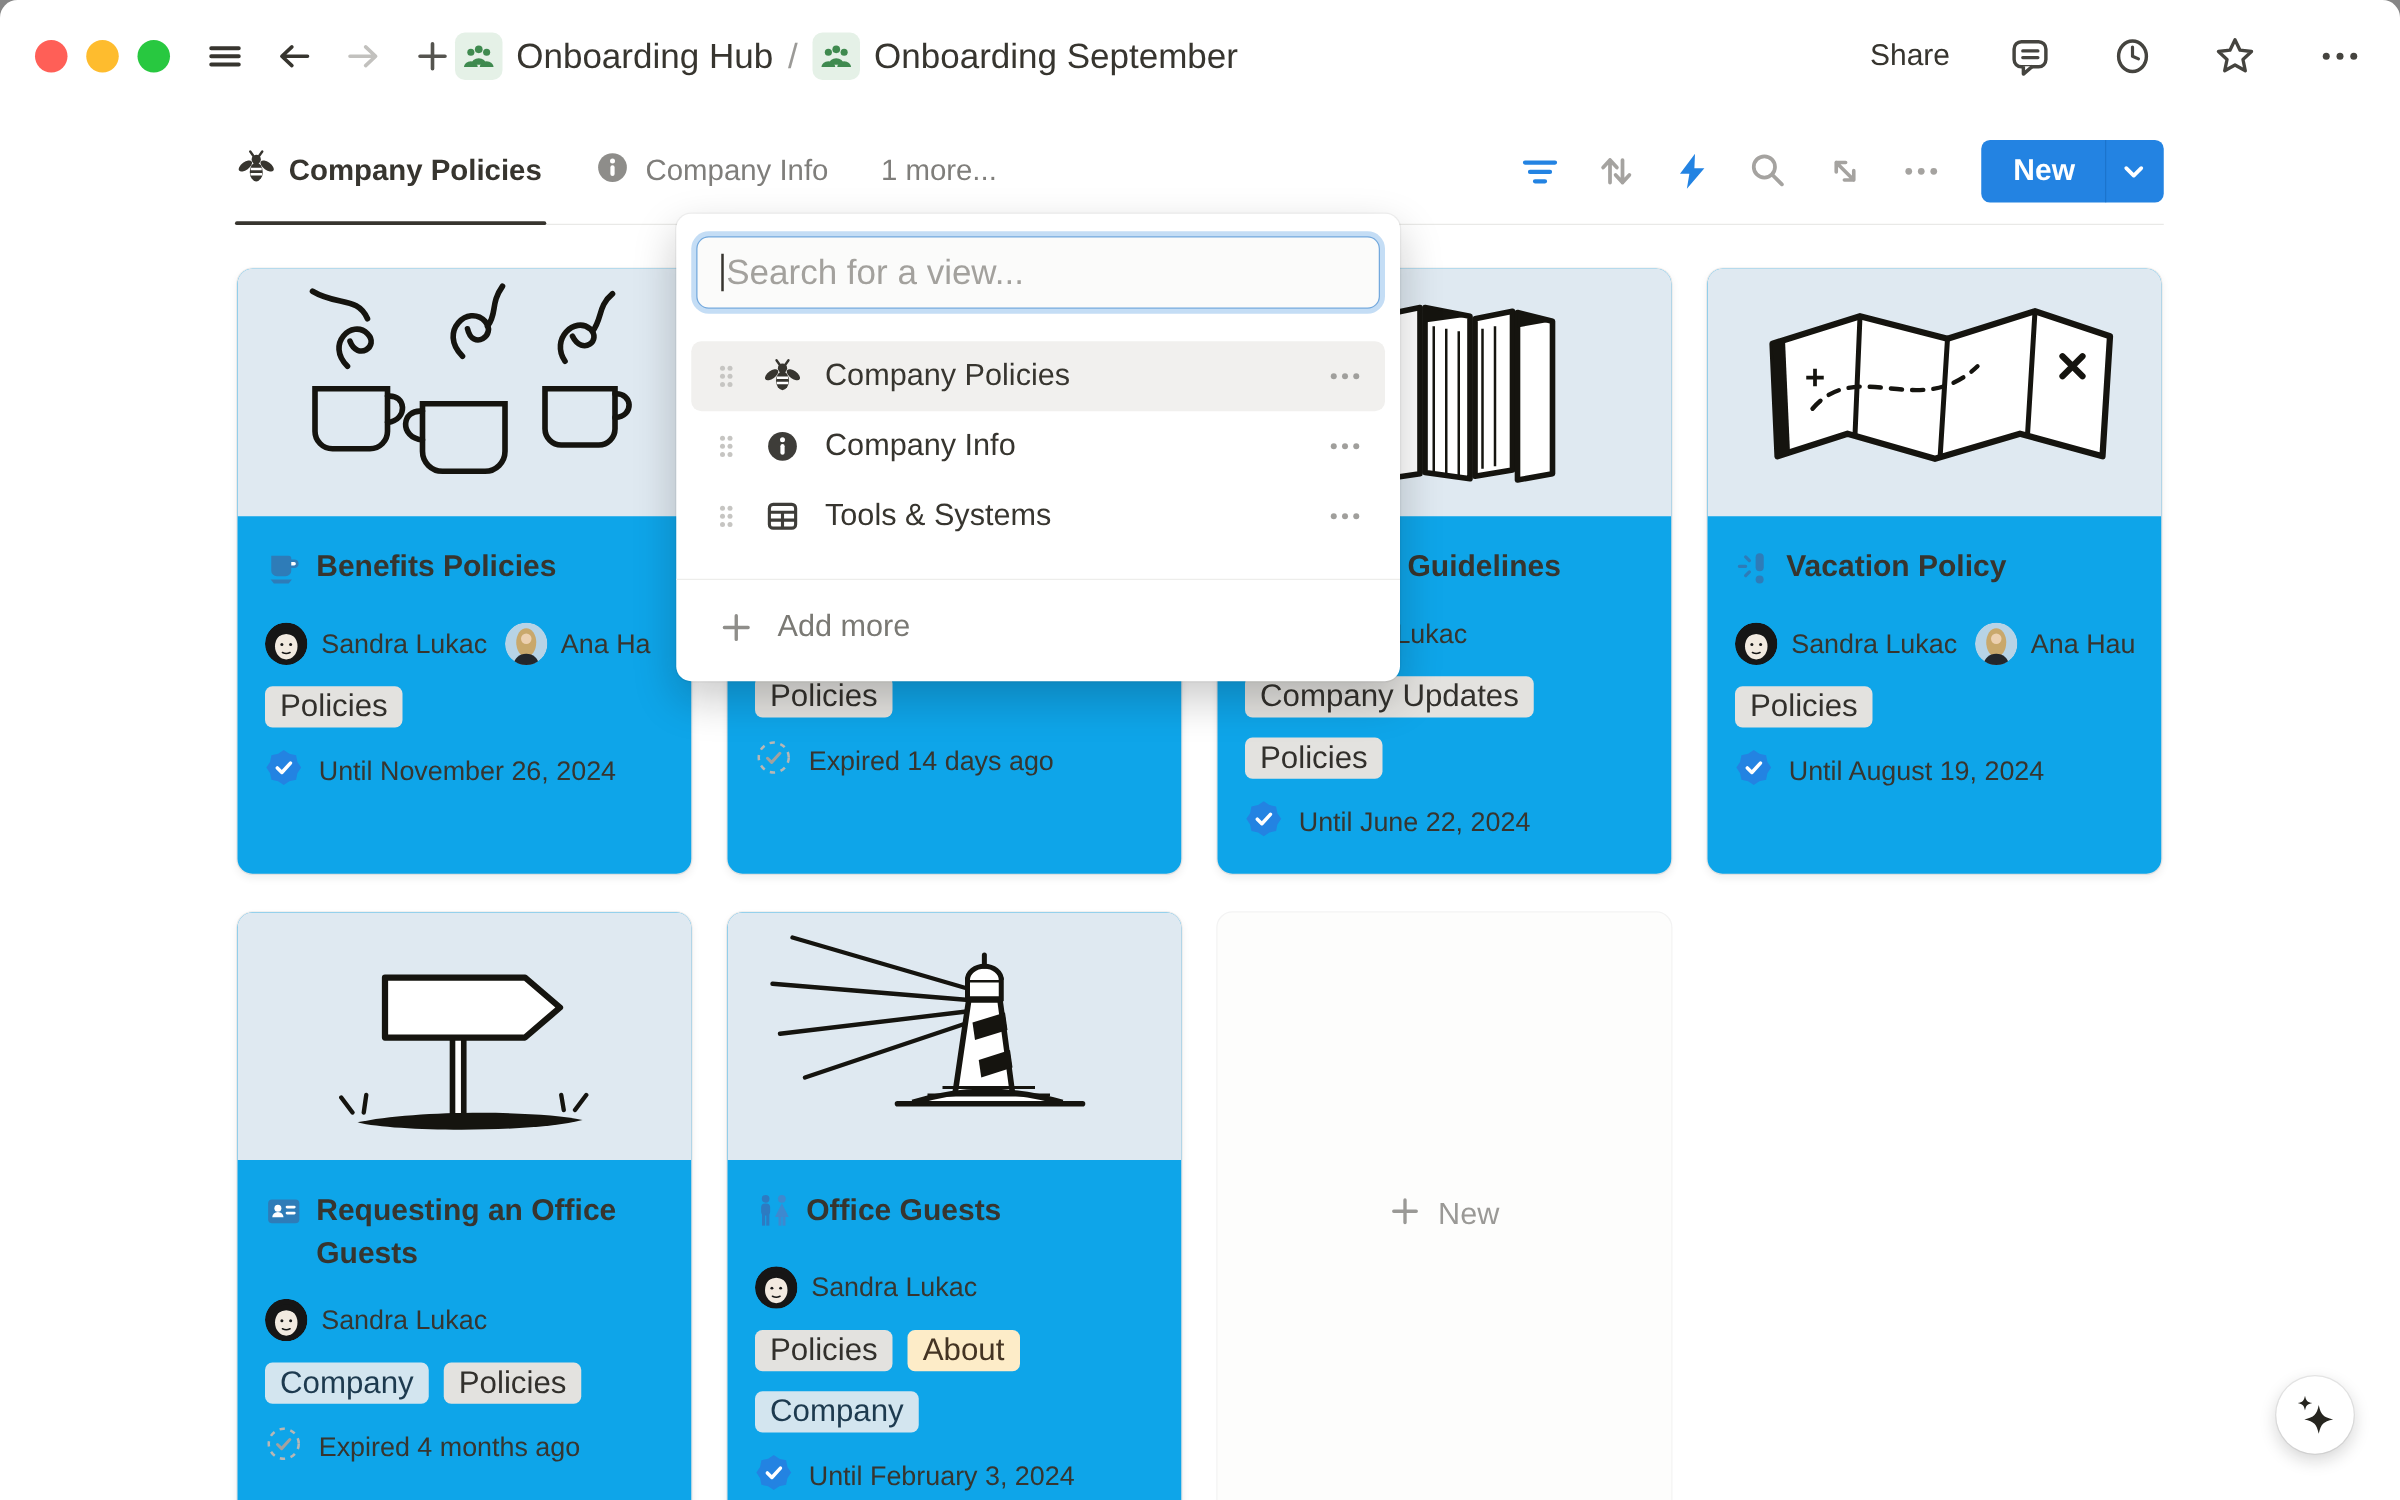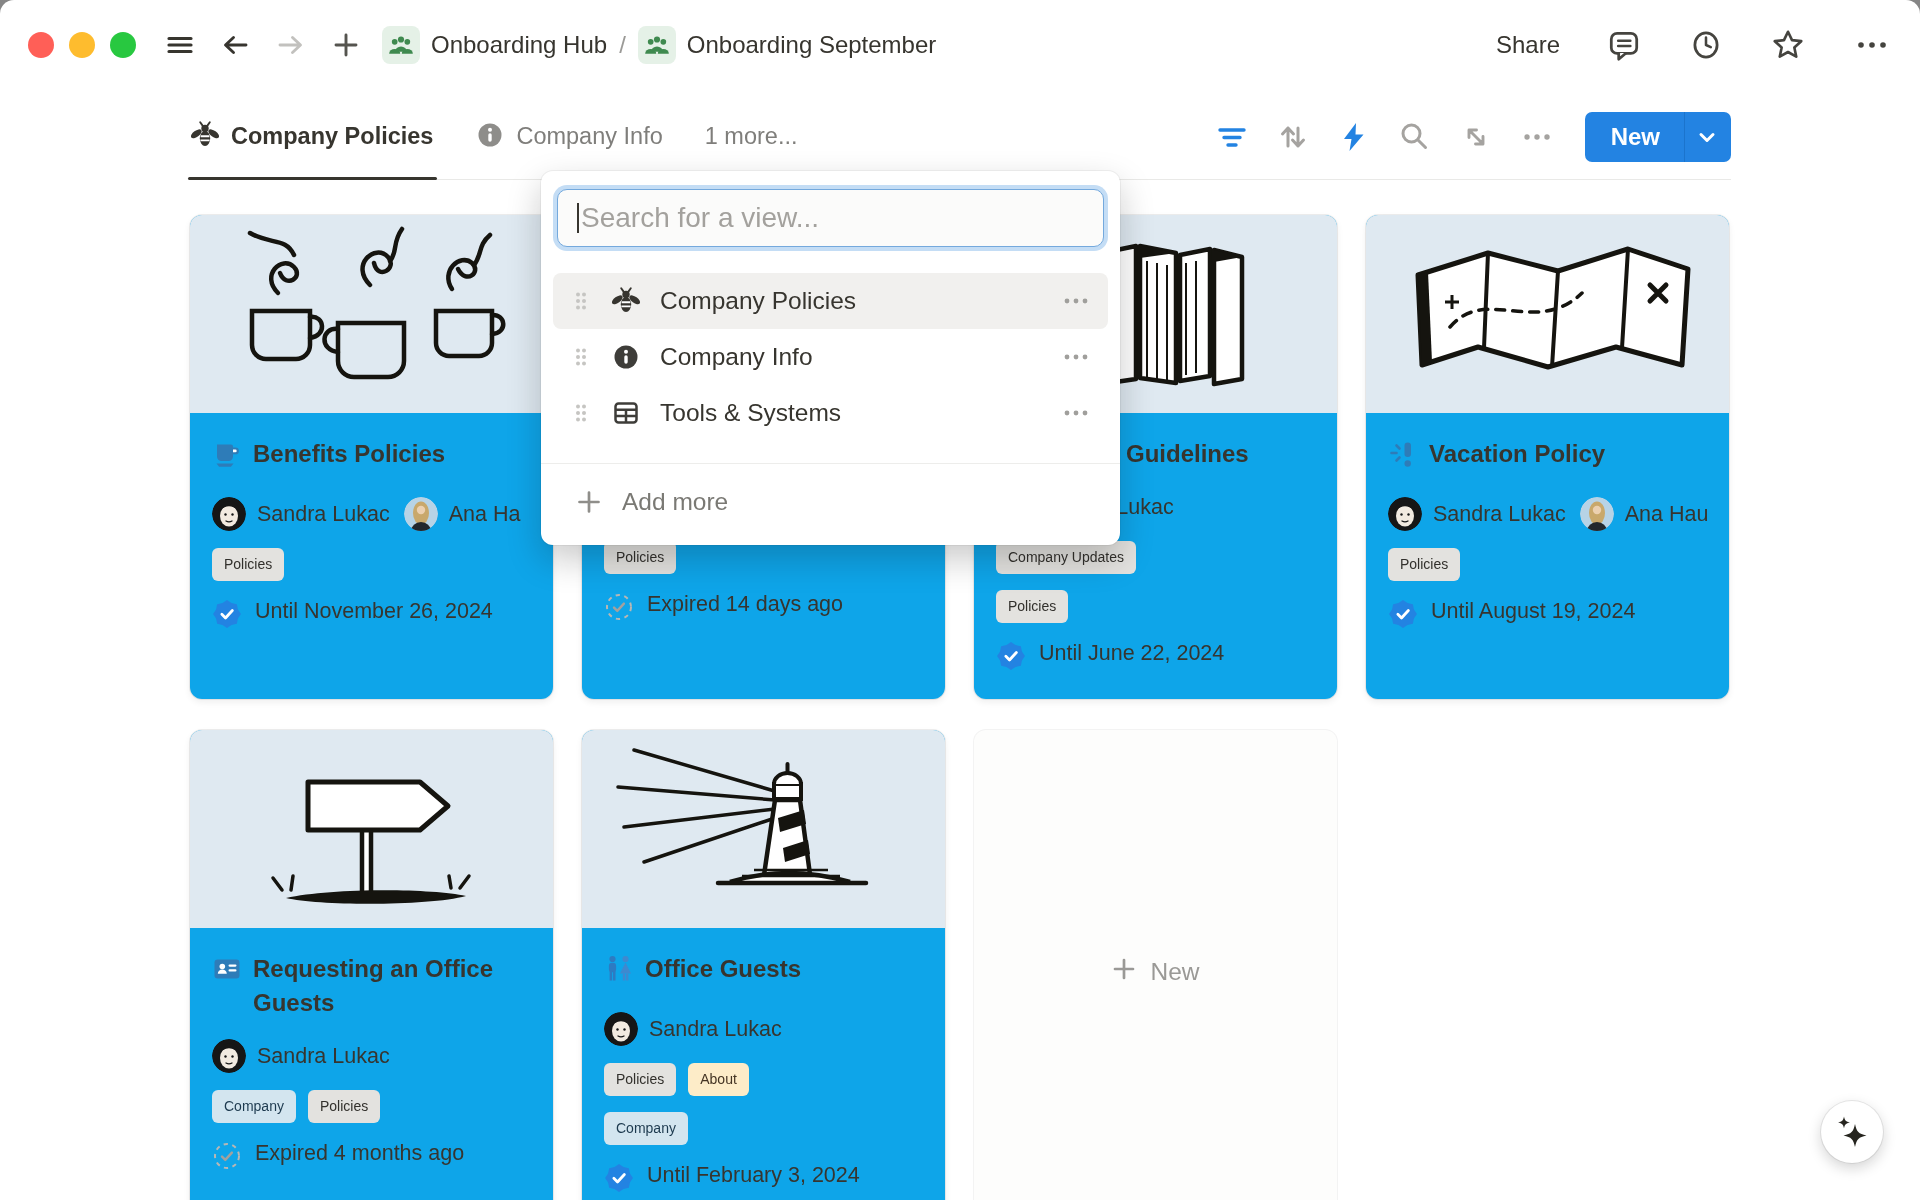--- a/index.html
+++ b/index.html
@@ -7,21 +7,21 @@
     font-family:"Liberation Sans","DejaVu Sans",sans-serif; }
   .window { position:relative; width:1920px; height:1200px; background:#fff;
     border-radius:14px 14px 0 0; overflow:hidden; }
 
   
   .topbar { display:flex; align-items:center; height:90px; padding:0 28px; }
   .lights { display:flex; gap:15px; }
   .light { width:26px; height:26px; border-radius:50%; }
   .icon-btn { display:flex; align-items:center; justify-content:center; cursor:pointer; }
   .topbar .icon-btn { margin-left:22px; }
-  .breadcrumb { display:flex; align-items:center; margin-left:20px; font-size:24px;
+  .breadcrumb { display:flex; align-items:center; margin-left:2px; font-size:28px;
     font-weight:500; color:#37352f; white-space:nowrap; }
   .ws-icon { width:38px; height:38px; border-radius:8px; background:#e5f1e7;
     display:flex; align-items:center; justify-content:center; margin-right:11px; }
   .crumb-sep { color:#9b9a97; margin:0 12px; font-weight:400; }
   .topbar-right { margin-left:auto; display:flex; align-items:center; gap:46px; }
   .share-label { font-size:24px; color:#37352f; cursor:pointer; }
 
   
   .tabbar { position:absolute; left:190px; right:189px; top:94px; height:86px;
     display:flex; align-items:center; border-bottom:1px solid #e9e9e7; z-index:5; }
@@ -53,25 +53,25 @@
   .card-title .t-icon { flex:0 0 auto; margin-top:2px; }
   .card-title.indent { padding-left:130px; }
   .person-row { margin-top:18px; height:36px; display:flex; align-items:center;
     white-space:nowrap; overflow:hidden; margin-right:-20px; }
   .avatar { width:34px; height:34px; border-radius:50%; overflow:hidden; flex:0 0 auto;
     margin-right:11px; }
   .avatar + .person-name + .avatar { margin-left:14px; }
   .person-name { font-size:21.5px; color:#37352f; }
   .tag-row { margin-top:16px; min-height:33px; display:flex; gap:12px; }
   .tag { height:33px; line-height:33px; padding:0 12px; border-radius:6px;
-    font-size:14px; white-space:nowrap; }
+    font-size:25px; white-space:nowrap; }
   .tag.gray   { background:#e3e2df; color:#32302c; }
   .tag.blue   { background:#d3e5ef; color:#1d3a4f; }
   .tag.yellow { background:#fdecc8; color:#443423; }
-  .status-row { margin-top:18px; height:34px; display:flex; gap:13px;
+  .status-row { margin-top:18px; height:34px; display:flex; align-items:center; gap:13px;
     font-size:21.5px; color:#37352f; white-space:nowrap; }
   .card.new-card { background:#fdfdfc; box-shadow:0 0 0 1px rgba(15,15,15,0.05);
     display:flex; align-items:center; justify-content:center; }
   .new-card-inner { display:flex; align-items:center; gap:13px; font-size:24.5px;
     font-weight:500; color:#9a9996; }
 
   
   .popup { position:absolute; left:541px; top:171px; width:579px; height:374px;
     background:#fff; border-radius:12px; z-index:50;
     box-shadow:0 0 0 1px rgba(15,15,15,0.05), 0 14px 34px rgba(15,15,15,0.22); }

